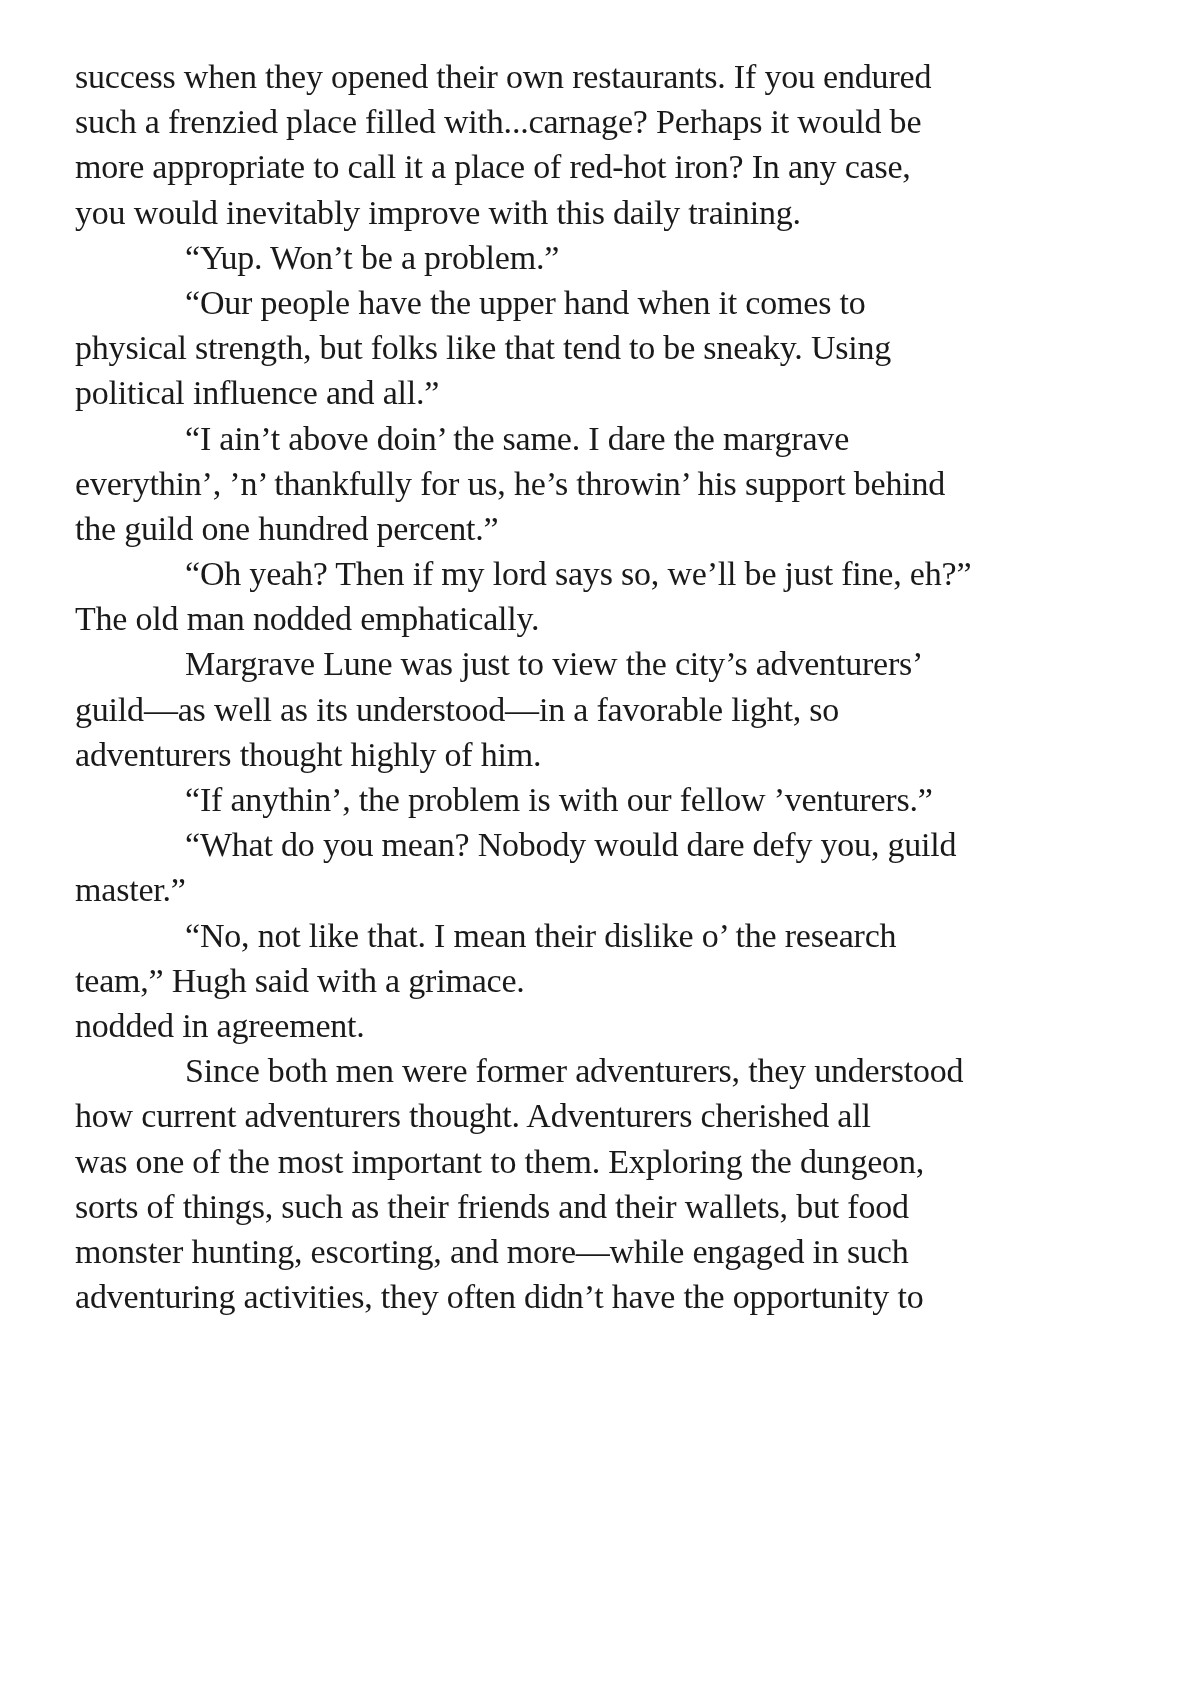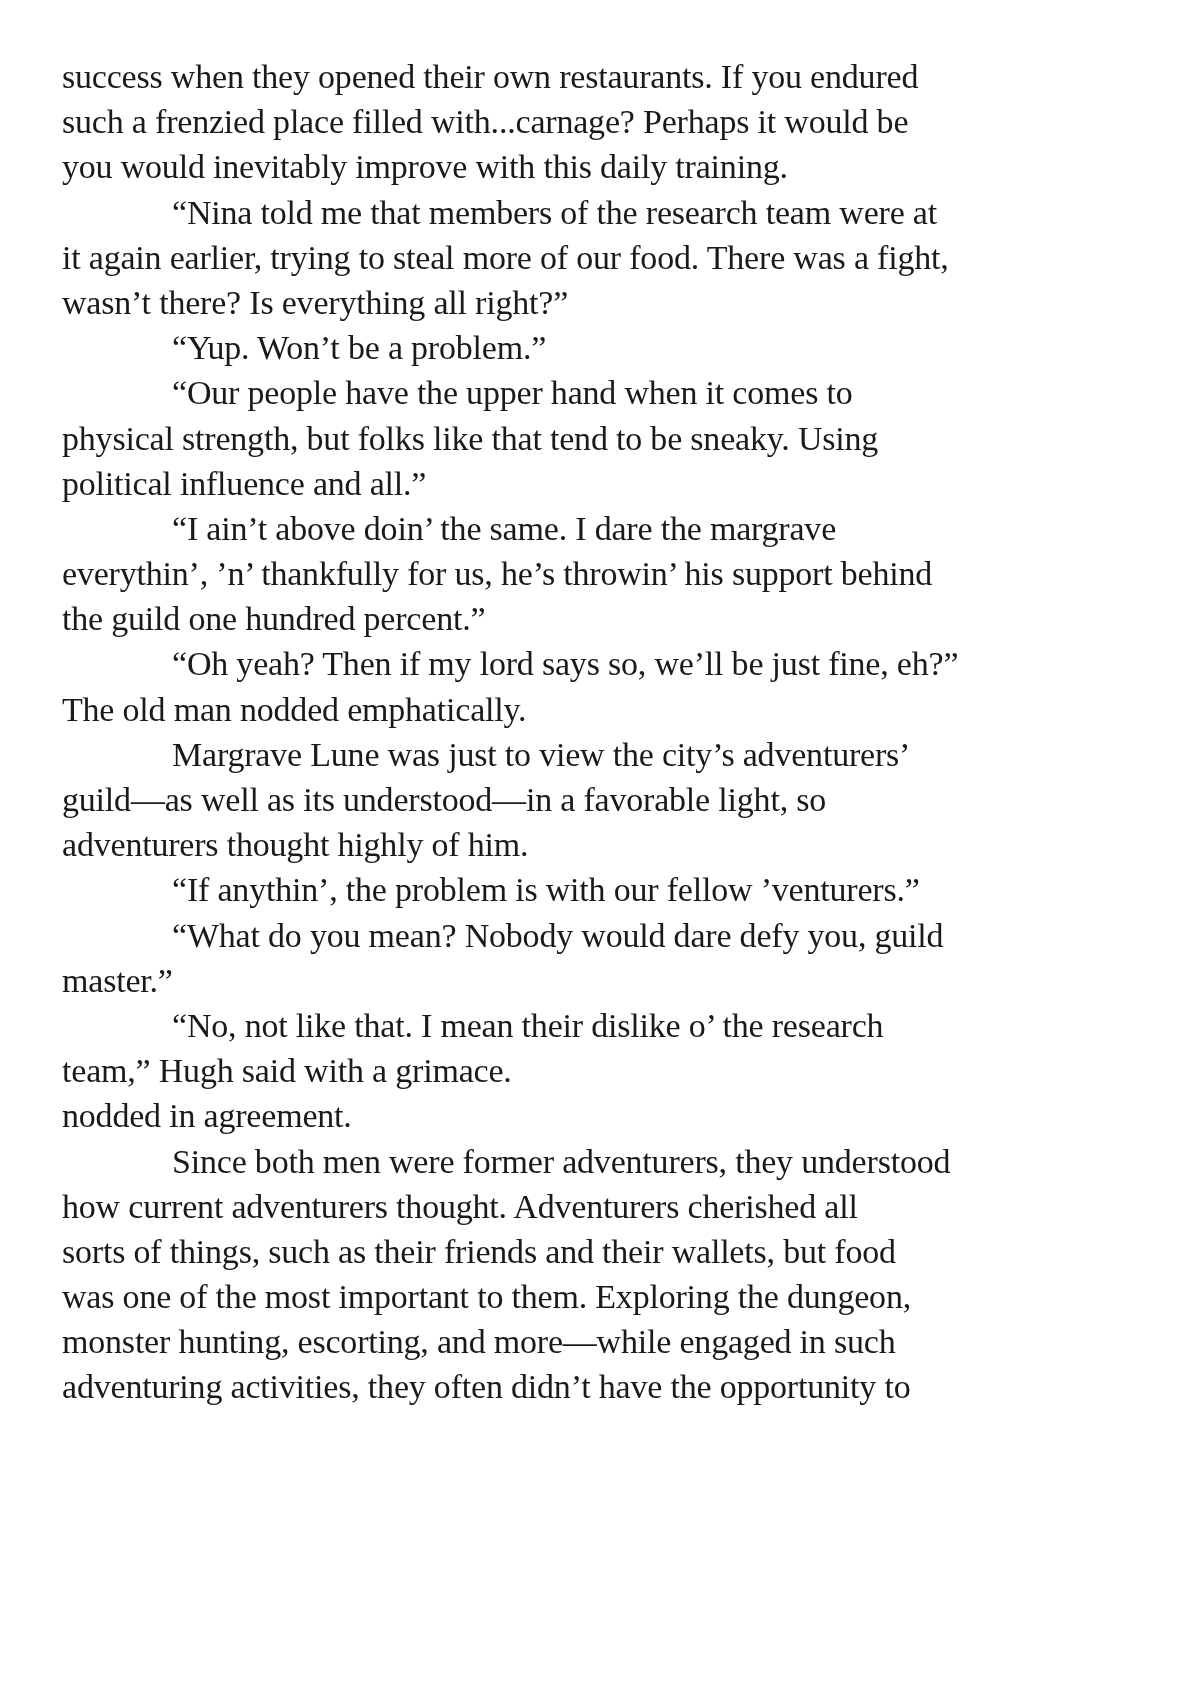--- a/index.html
+++ b/index.html
@@ -8,21 +8,21 @@
       background: #ffffff;
     }
     body {
       width: 1200px;
       height: 1706px;
       overflow: hidden;
       position: relative;
     }
     .page {
       position: absolute;
-      left: 62px;
+      left: 75px;
       top: 54px;
       width: 1080px;
       color: #1a1a1a;
       font-family: "Liberation Serif", "DejaVu Serif", serif;
       font-size: 34px;
       line-height: 45.2px;
       letter-spacing: -0.2px;
     }
     .line {
       display: block;
@@ -33,26 +33,22 @@
       padding-left: 110px;
     }
   </style>
 </head>
 <body>
 
 <div class="page">
   <div>
     <span class="line">success when they opened their own restaurants. If you endured</span>
     <span class="line">such a frenzied place filled with...carnage? Perhaps it would be</span>
+    <span class="line">more appropriate to call it a place of red-hot iron? In any case,</span>
     <span class="line">you would inevitably improve with this daily training.</span>
-  </div>
-  <div>
-    <span class="line indent">“Nina told me that members of the research team were at</span>
-    <span class="line">it again earlier, trying to steal more of our food. There was a fight,</span>
-    <span class="line">wasn’t there? Is everything all right?”</span>
   </div>
   <div>
     <span class="line indent">“Yup. Won’t be a problem.”</span>
   </div>
   <div>
     <span class="line indent">“Our people have the upper hand when it comes to</span>
     <span class="line">physical strength, but folks like that tend to be sneaky. Using</span>
     <span class="line">political influence and all.”</span>
   </div>
   <div>
@@ -79,18 +75,18 @@
   <div>
     <span class="line indent">“No, not like that. I mean their dislike o’ the research</span>
     <span class="line">team,” Hugh said with a grimace.</span>
   </div>
   <div>
     <span class="line">nodded in agreement.</span>
   </div>
   <div>
     <span class="line indent">Since both men were former adventurers, they understood</span>
     <span class="line">how current adventurers thought. Adventurers cherished all</span>
+    <span class="line">was one of the most important to them. Exploring the dungeon,</span>
     <span class="line">sorts of things, such as their friends and their wallets, but food</span>
-    <span class="line">was one of the most important to them. Exploring the dungeon,</span>
     <span class="line">monster hunting, escorting, and more—while engaged in such</span>
     <span class="line">adventuring activities, they often didn’t have the opportunity to</span>
   </div>
 </div>
 
 </body></html>

